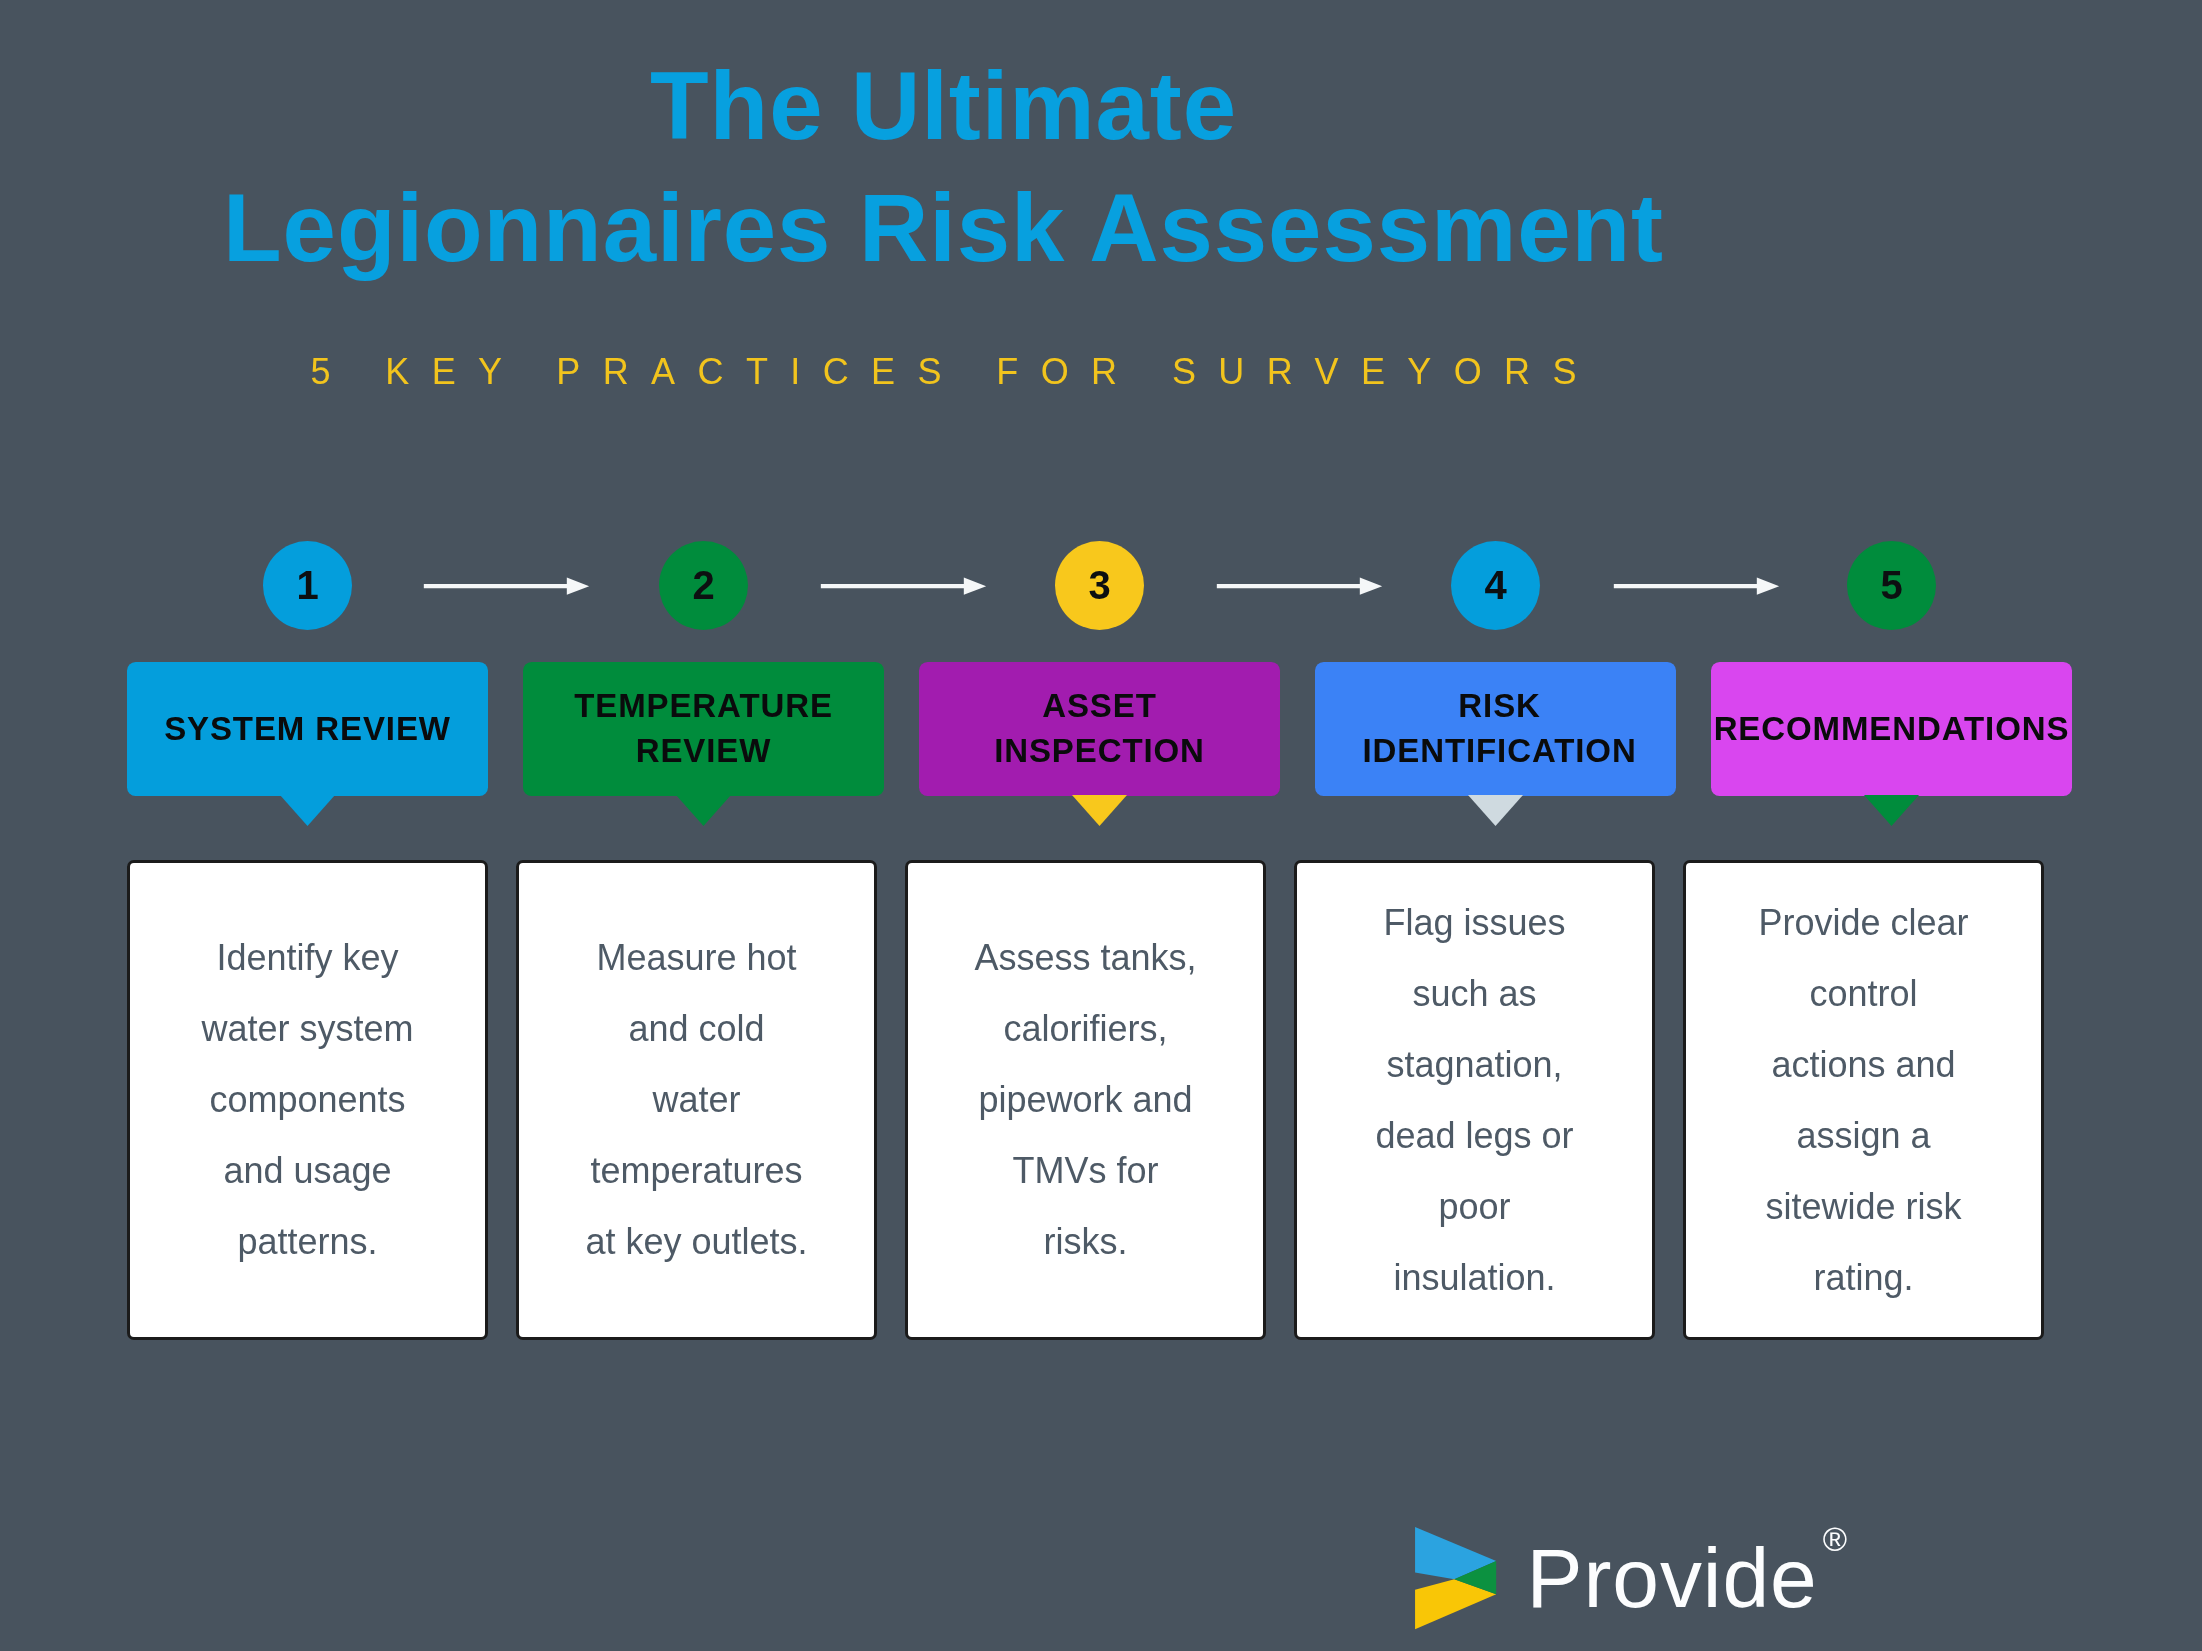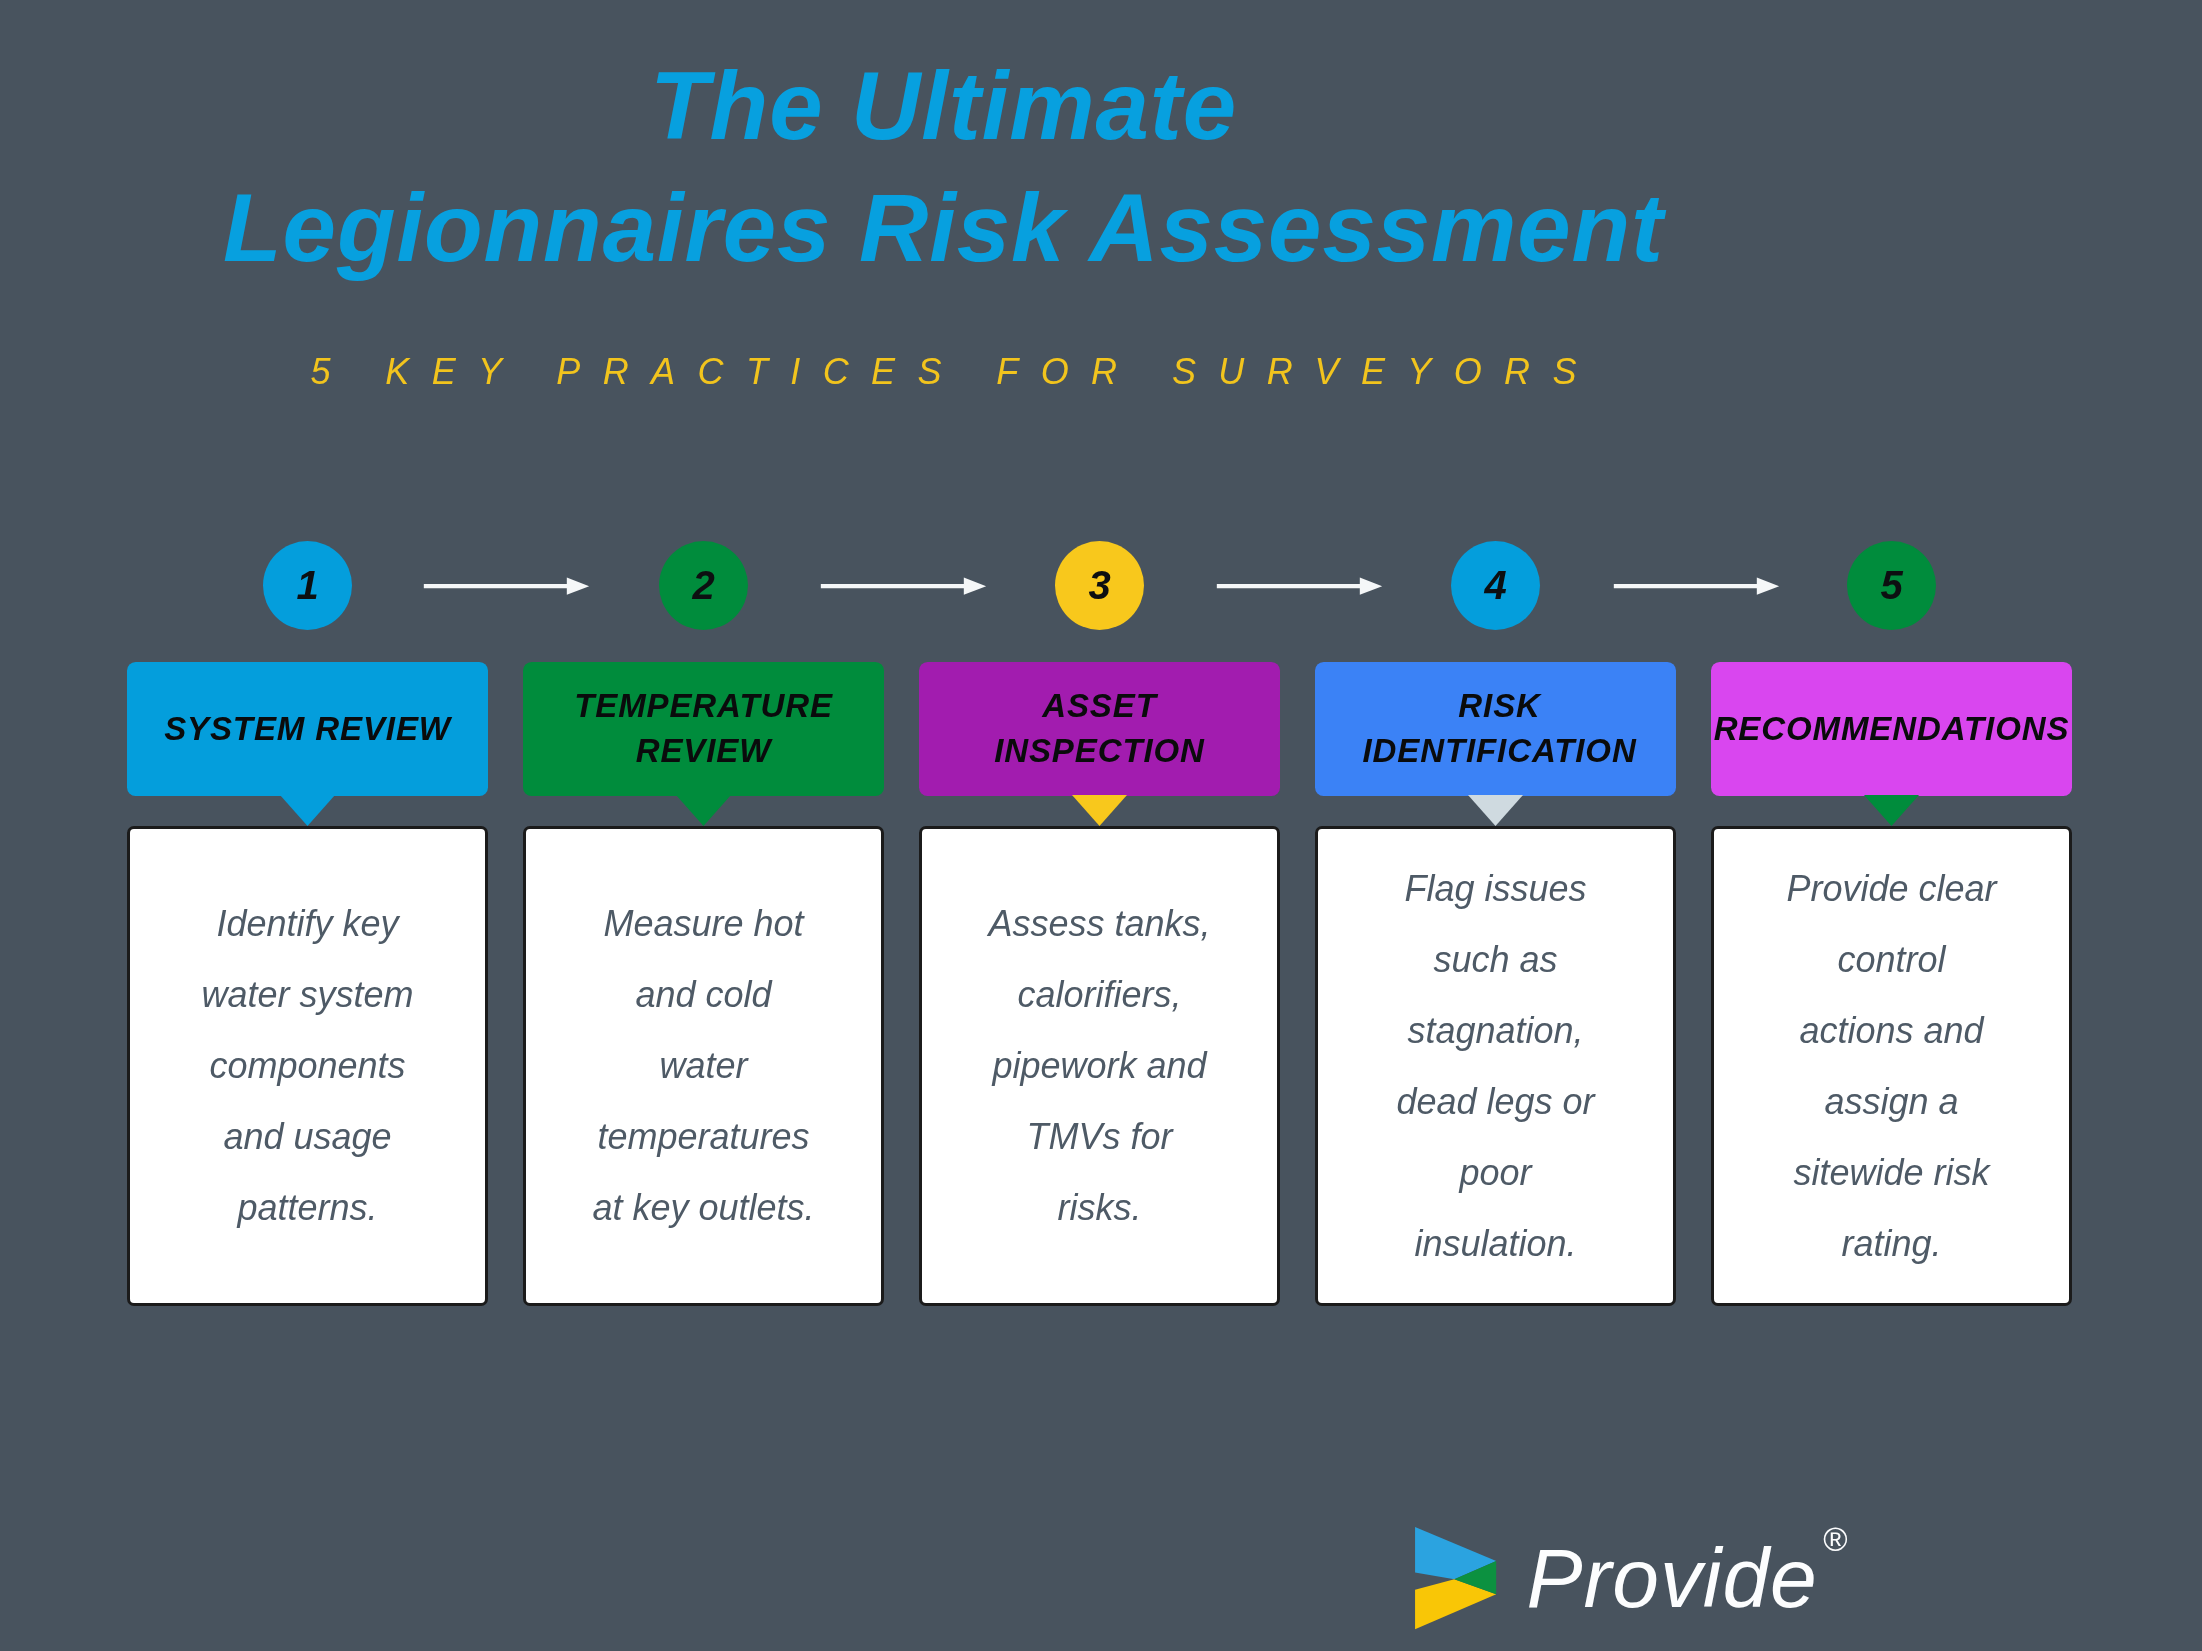--- a/index.html
+++ b/index.html
@@ -1,21 +1,21 @@
 <!DOCTYPE html>
 <html style="font-size:13.8px"><head>
 <meta charset="utf-8">
 <style>
   html,body{margin:0;padding:0;}
   body{
     width:2203px;height:1652px;overflow:hidden;position:relative;
     background:var(--bg,#48535E);
     font-family:"Liberation Sans", sans-serif;
   }
-  .stage{width:1887px;height:1652px;position:relative;font-style:italic;}
+  .stage{width:1887px;height:1652px;position:relative;}
 
   
   .header{padding-top:45px;text-align:center;}
   .title{
     margin:0;color:var(--title-blue,#07A0DF);
     font-size:96px;font-weight:700;line-height:1.27;letter-spacing:0.9px;
   }
   .subtitle{
     margin-top:62px;color:var(--subtitle-yellow,#F2C41D);
     font-size:36px;font-weight:300;letter-spacing:22.4px;
@@ -47,21 +47,21 @@
     display:flex;align-items:center;justify-content:center;text-align:center;
     color:#0A0B0C;font-size:33px;font-weight:700;letter-spacing:0.9px;
     line-height:1.35;white-space:pre-line;padding:0 6.9px;box-sizing:border-box;
   }
   .bubble-pointer{
     width:55px;height:31px;margin:0 auto;margin-top:-0.9px;
     clip-path:polygon(0 0,100% 0,50% 100%);
   }
 
   
-  .cards-row{}
+  .cards-row{margin-top:34px;gap:28px;}
   .card{
     height:480px;background:#FFFFFF;
     border:3.4px solid var(--card-border,#1B1B1B);border-radius:6.9px;
     box-sizing:border-box;
     display:flex;align-items:center;justify-content:center;
   }
   .card-text{
     margin:0;text-align:center;white-space:pre-line;
     color:var(--card-text,#4E5A66);
     font-size:36px;font-weight:300;line-height:71px;

